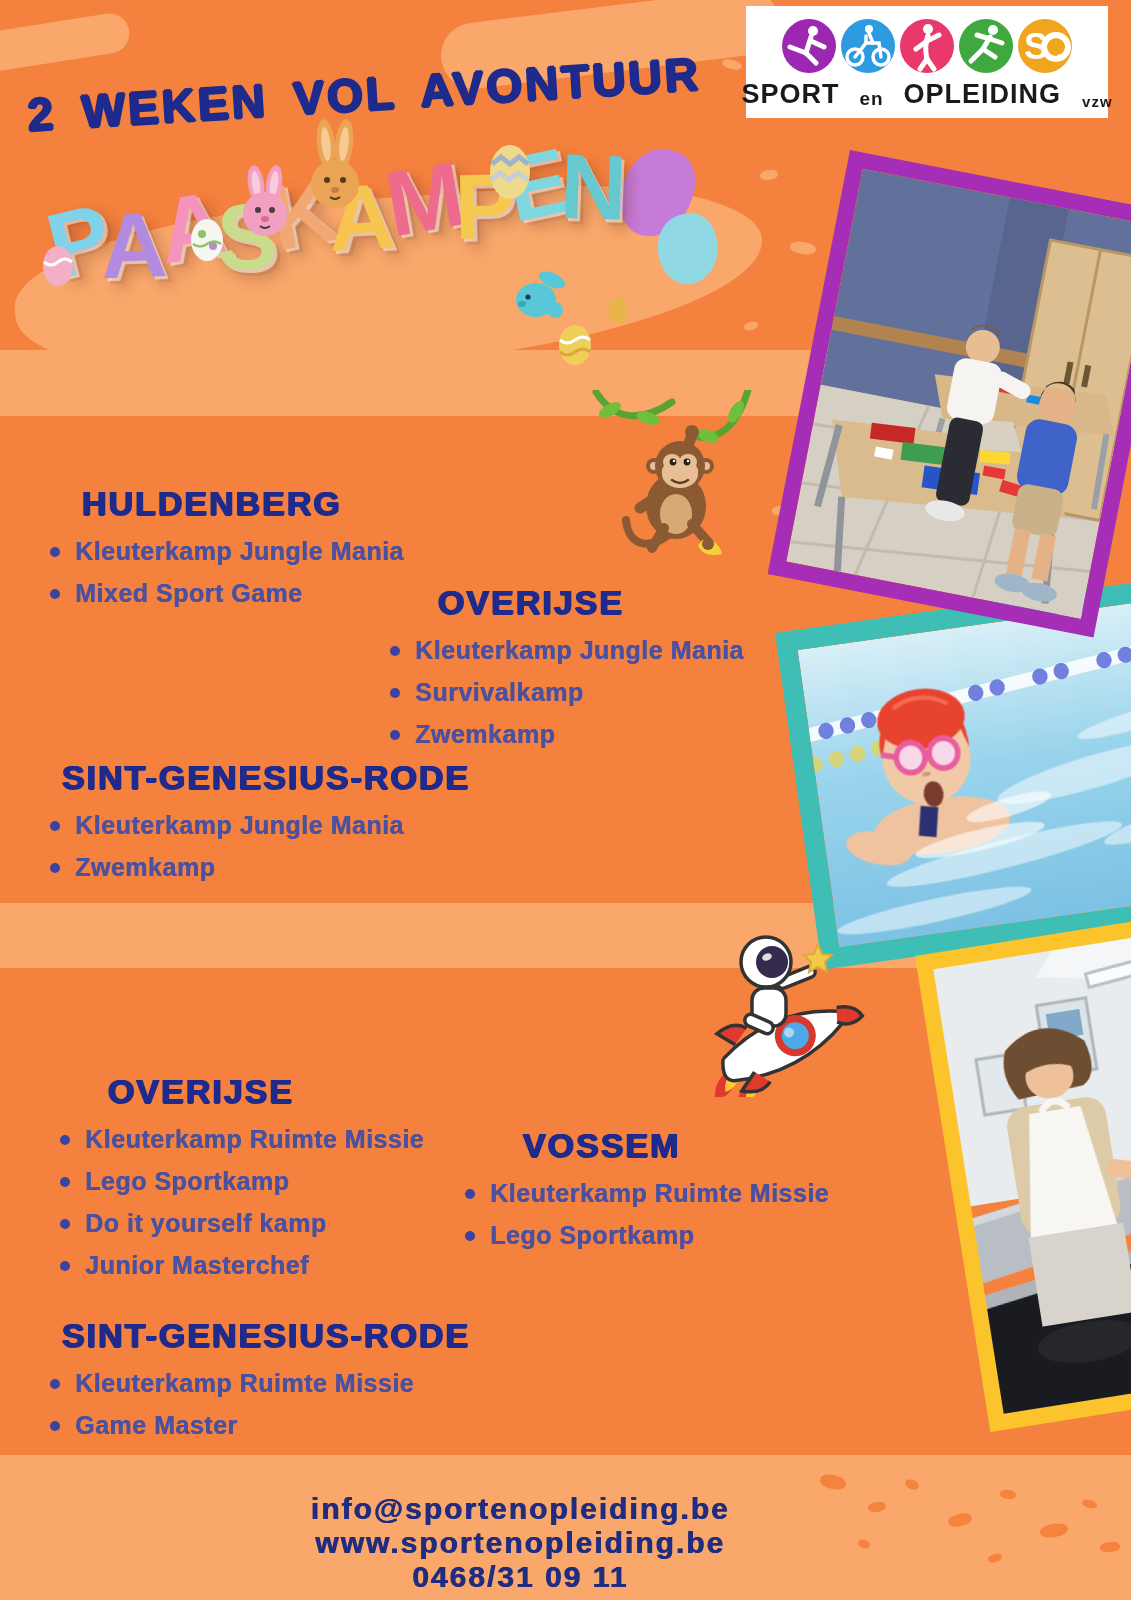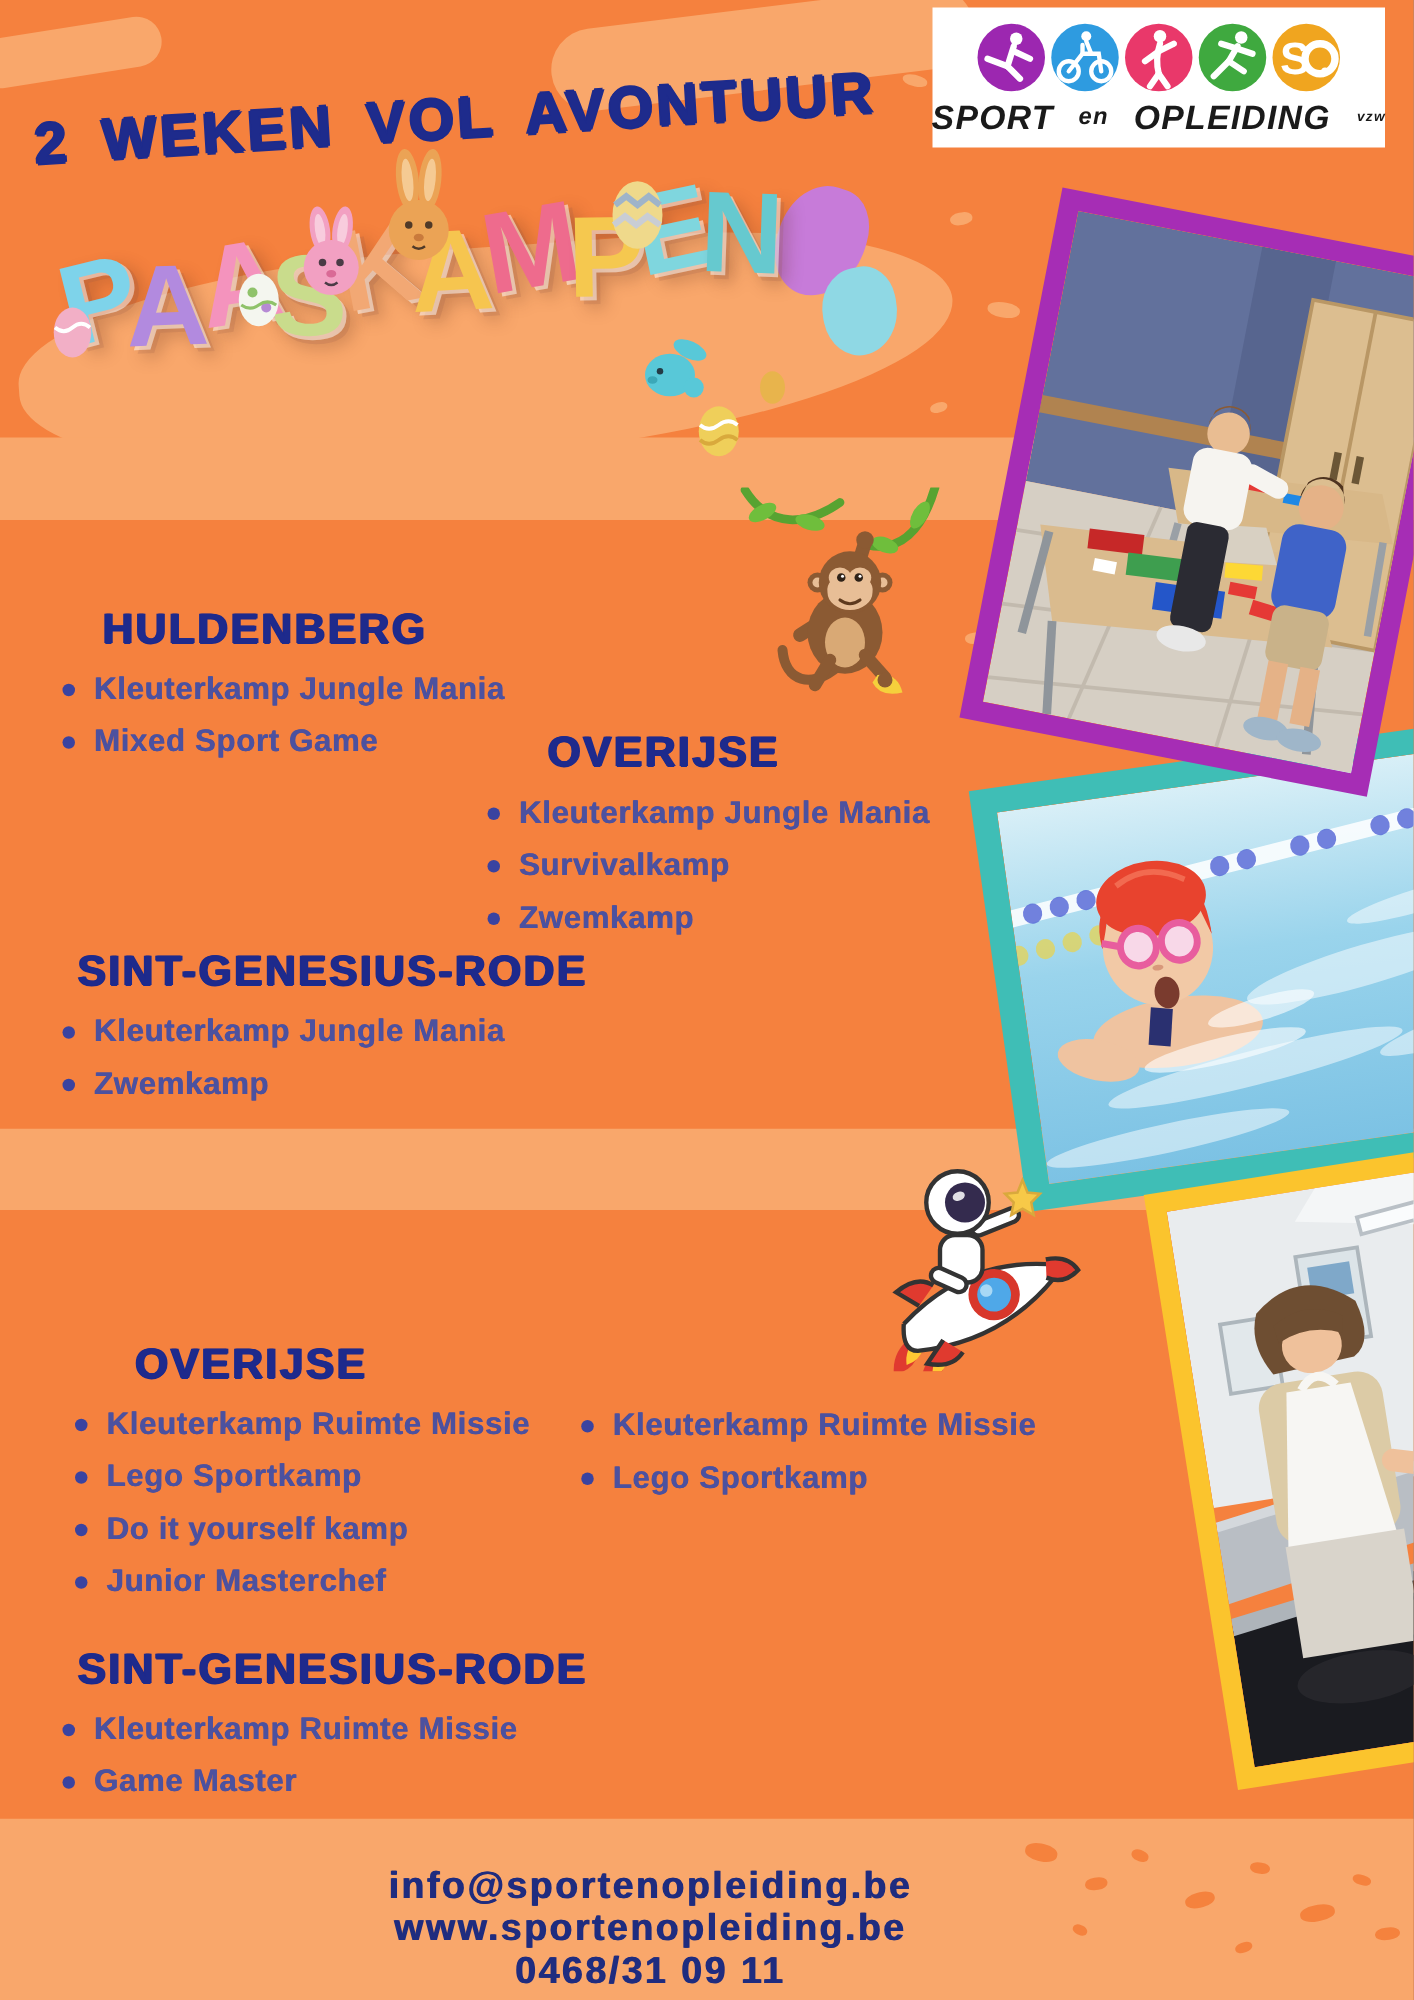--- a/index.html
+++ b/index.html
@@ -33,23 +33,23 @@
   .pk-letter:nth-child(7){color:#EE6B8D;transform:rotate(-4deg) translateY(0);}
   .pk-letter:nth-child(8){color:#F5C84F;transform:rotate(5deg) translateY(14px);}
   .pk-letter:nth-child(9){color:#7FD6DE;transform:rotate(-6deg) translateY(-2px);}
   .pk-letter:nth-child(10){color:#66C9CF;transform:rotate(8deg) translateY(6px);}
   .deco{position:absolute;}
 
   
   .logo-card{position:absolute;left:746px;top:6px;width:362px;height:112px;background:#FFFFFF;
     display:flex;flex-direction:column;align-items:center;justify-content:center;gap:4px;}
   .logo-circles{display:flex;gap:1px;margin-top:2px;}
-  .logo-line{font-size:27px;font-weight:bold;color:#1A1A1A;letter-spacing:1px;display:flex;align-items:center;gap:20px;font-style:italic;}
+  .logo-line{font-size:27px;font-weight:bold;color:#1A1A1A;letter-spacing:1px;display:flex;align-items:flex-end;gap:20px;}
   .logo-line .en{font-size:19px;font-weight:bold;}
-  .logo-line .vzw{font-size:11px;margin-left:1px;}
+  .logo-line .vzw{font-size:15px;margin-left:1px;}
 
   
   .date-heading{position:absolute;font-size:56px;font-weight:bold;letter-spacing:4px;color:#272F95;
     text-shadow:1.6px 0 #272F95,-1.6px 0 #272F95,0 1.6px #272F95,0 -1.6px #272F95,1.2px 1.2px #272F95;}
   .loc-block{position:absolute;}
   .loc-header{font-size:34px;font-weight:bold;letter-spacing:2px;color:#1E2A8C;margin-bottom:14px;
     text-shadow:.9px 0 #1E2A8C,-.9px 0 #1E2A8C,0 .9px #1E2A8C;}
   .camp-list{list-style:none;margin:0;padding:0;}
   .camp-item{display:flex;align-items:center;gap:15px;margin-bottom:13px;
     font-size:25px;font-weight:bold;letter-spacing:.5px;color:#4C519F;text-shadow:.5px 0 #4C519F;}
@@ -524,20 +524,21 @@
           <span>Do it yourself kamp</span>
         </li>
       <li class="camp-item">
           <span class="camp-dot"></span>
           <span>Junior Masterchef</span>
         </li>
     </ul>
   </div>
 
   <div class="loc-block" style="left:465px;top:1126px;">
+    <div class="loc-header" style="margin-left:58px;">VOSSEM</div>
     <ul class="camp-list">
       <li class="camp-item">
           <span class="camp-dot"></span>
           <span>Kleuterkamp Ruimte Missie</span>
         </li>
       <li class="camp-item">
           <span class="camp-dot"></span>
           <span>Lego Sportkamp</span>
         </li>
     </ul>

